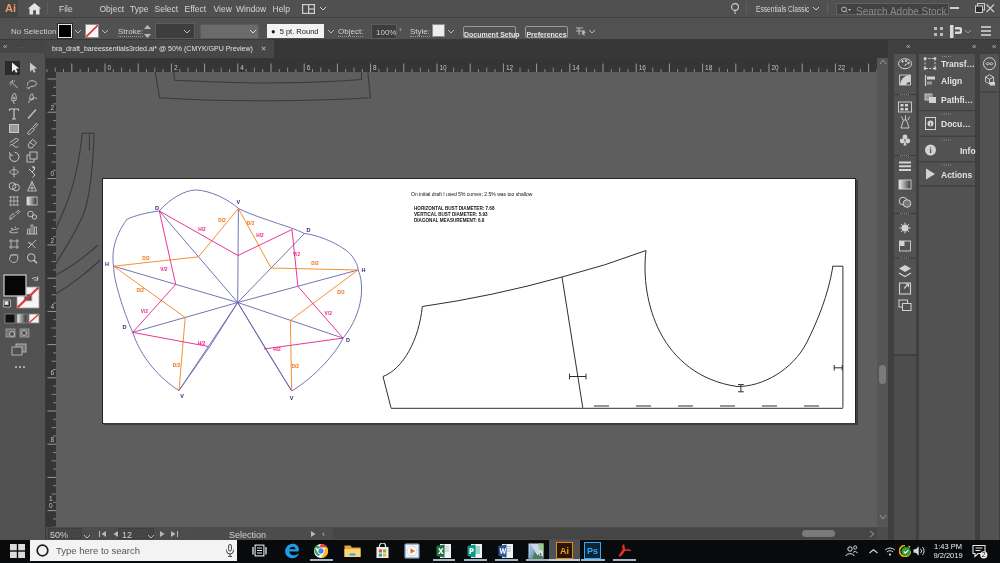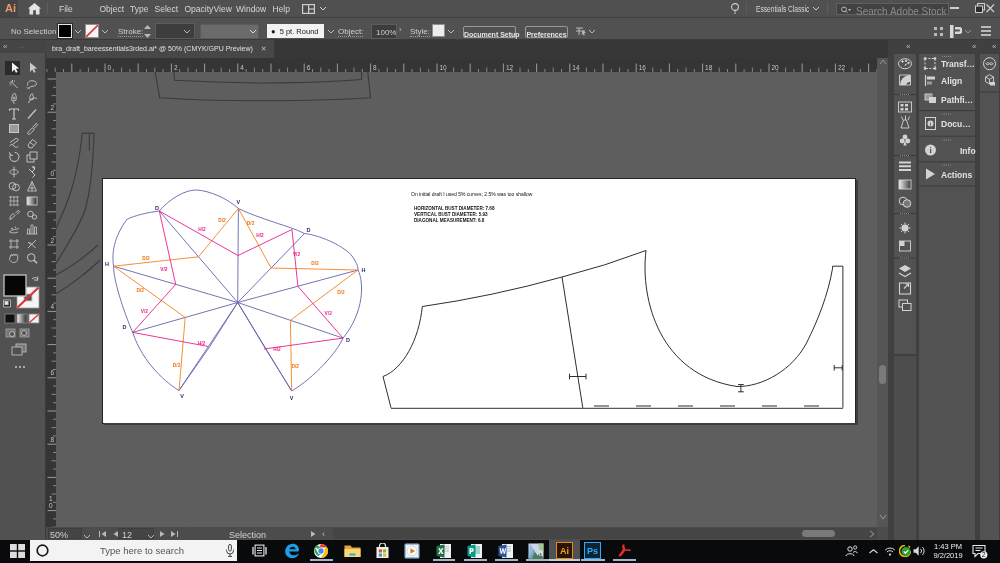--- a/index.html
+++ b/index.html
@@ -35,21 +35,21 @@
       <div id="ailogo">Ai</div>
     <svg class="abs" style="left:28px;top:3px;" width="13" height="12" viewBox="0 0 13 12">
         <path d="M6.5 0 L13 5.6 L11.5 5.6 L11.5 11.5 L7.9 11.5 L7.9 7.2 L5.1 7.2 L5.1 11.5 L1.5 11.5 L1.5 5.6 L0 5.6 Z" fill="#e3e3e3"></path>
       </svg>
     <div class="abs" style="left:47px;top:2px;width:1px;height:12px;background:#5e5e5e;"></div>
     <div class="mi" style="left:59px;">File</div>
     <div class="mi" style="left:79.5px;margin-top:20px;">Edit</div>
     <div class="mi" style="left:99.5px;">Object</div>
     <div class="mi" style="left:130px;">Type</div>
     <div class="mi" style="left:154.5px;">Select</div>
-    <div class="mi" style="left:184.5px;">Opacity</div>
+    <div class="mi" style="left:184.5px;">Effect</div>
     <div class="mi" style="left:213.5px;">View</div>
     <div class="mi" style="left:236px;">Window</div>
     <div class="mi" style="left:272.5px;">Help</div>
     <svg class="abs" style="left:302px;top:4px;" width="13" height="10">
         <rect x="0" y="0" width="13" height="10" fill="#cfcfcf"></rect>
         <rect x="1.2" y="1.2" width="4.8" height="7.6" fill="#4d4d4d"></rect>
         <rect x="7.2" y="1.2" width="4.6" height="3.2" fill="#4d4d4d"></rect>
         <rect x="7.2" y="5.6" width="4.6" height="3.2" fill="#4d4d4d"></rect>
       </svg>
     <svg class="abs" style="left:319px;top:6px;" width="8" height="5">
@@ -753,21 +753,21 @@
     <svg class="abs" style="left:10px;top:4px;" width="15" height="14" viewBox="0 0 15 14">
         <rect x="0" y="0" width="6.8" height="6.3" fill="#dcdcdc"></rect>
         <rect x="8.2" y="0" width="6.8" height="6.3" fill="#dcdcdc"></rect>
         <rect x="0" y="7.7" width="6.8" height="6.3" fill="#dcdcdc"></rect>
         <rect x="8.2" y="7.7" width="6.8" height="6.3" fill="#dcdcdc"></rect>
       </svg>
     <div class="abs" style="left:30px;top:0;width:207px;height:21px;background:#f3f3f3;">
       <svg class="abs" style="left:6px;top:4px;" width="13" height="13">
           <circle cx="6.5" cy="6.5" r="5.3" fill="none" stroke="#1c1c1c" stroke-width="1.7"></circle>
         </svg>
-      <div class="abs" style="left:26px;top:5px;color:#555;font-size:9.5px;margin-left:44px;">Type here to search</div>
+      <div class="abs" style="left:26px;top:5px;color:#555;font-size:9.5px;">Type here to search</div>
       <svg class="abs" style="left:195px;top:4px;" width="10" height="13" viewBox="0 0 10 13">
           <rect x="3.6" y="0.5" width="2.8" height="6.5" rx="1.4" fill="none" stroke="#444" stroke-width="1"></rect>
           <path d="M1.5 5.5 v1 a3.5 3.5 0 0 0 7 0 v-1 M5 10 v2.2 M3 12.4 h4" fill="none" stroke="#444" stroke-width="1"></path>
         </svg>
     </div>
     <svg class="abs" style="left:252px;top:4px;" width="15" height="13" viewBox="0 0 15 13">
         <rect x="3.1" y="1.1" width="8.8" height="10.8" fill="none" stroke="#e8e8e8" stroke-width="1.1"></rect>
         <path d="M1 3 v7.5 M14 3 v7.5" stroke="#e8e8e8" stroke-width="1.3"></path>
         <path d="M5 4 h5 M5 6.5 h5 M5 9 h5" stroke="#e8e8e8" stroke-width="1"></path>
       </svg>

